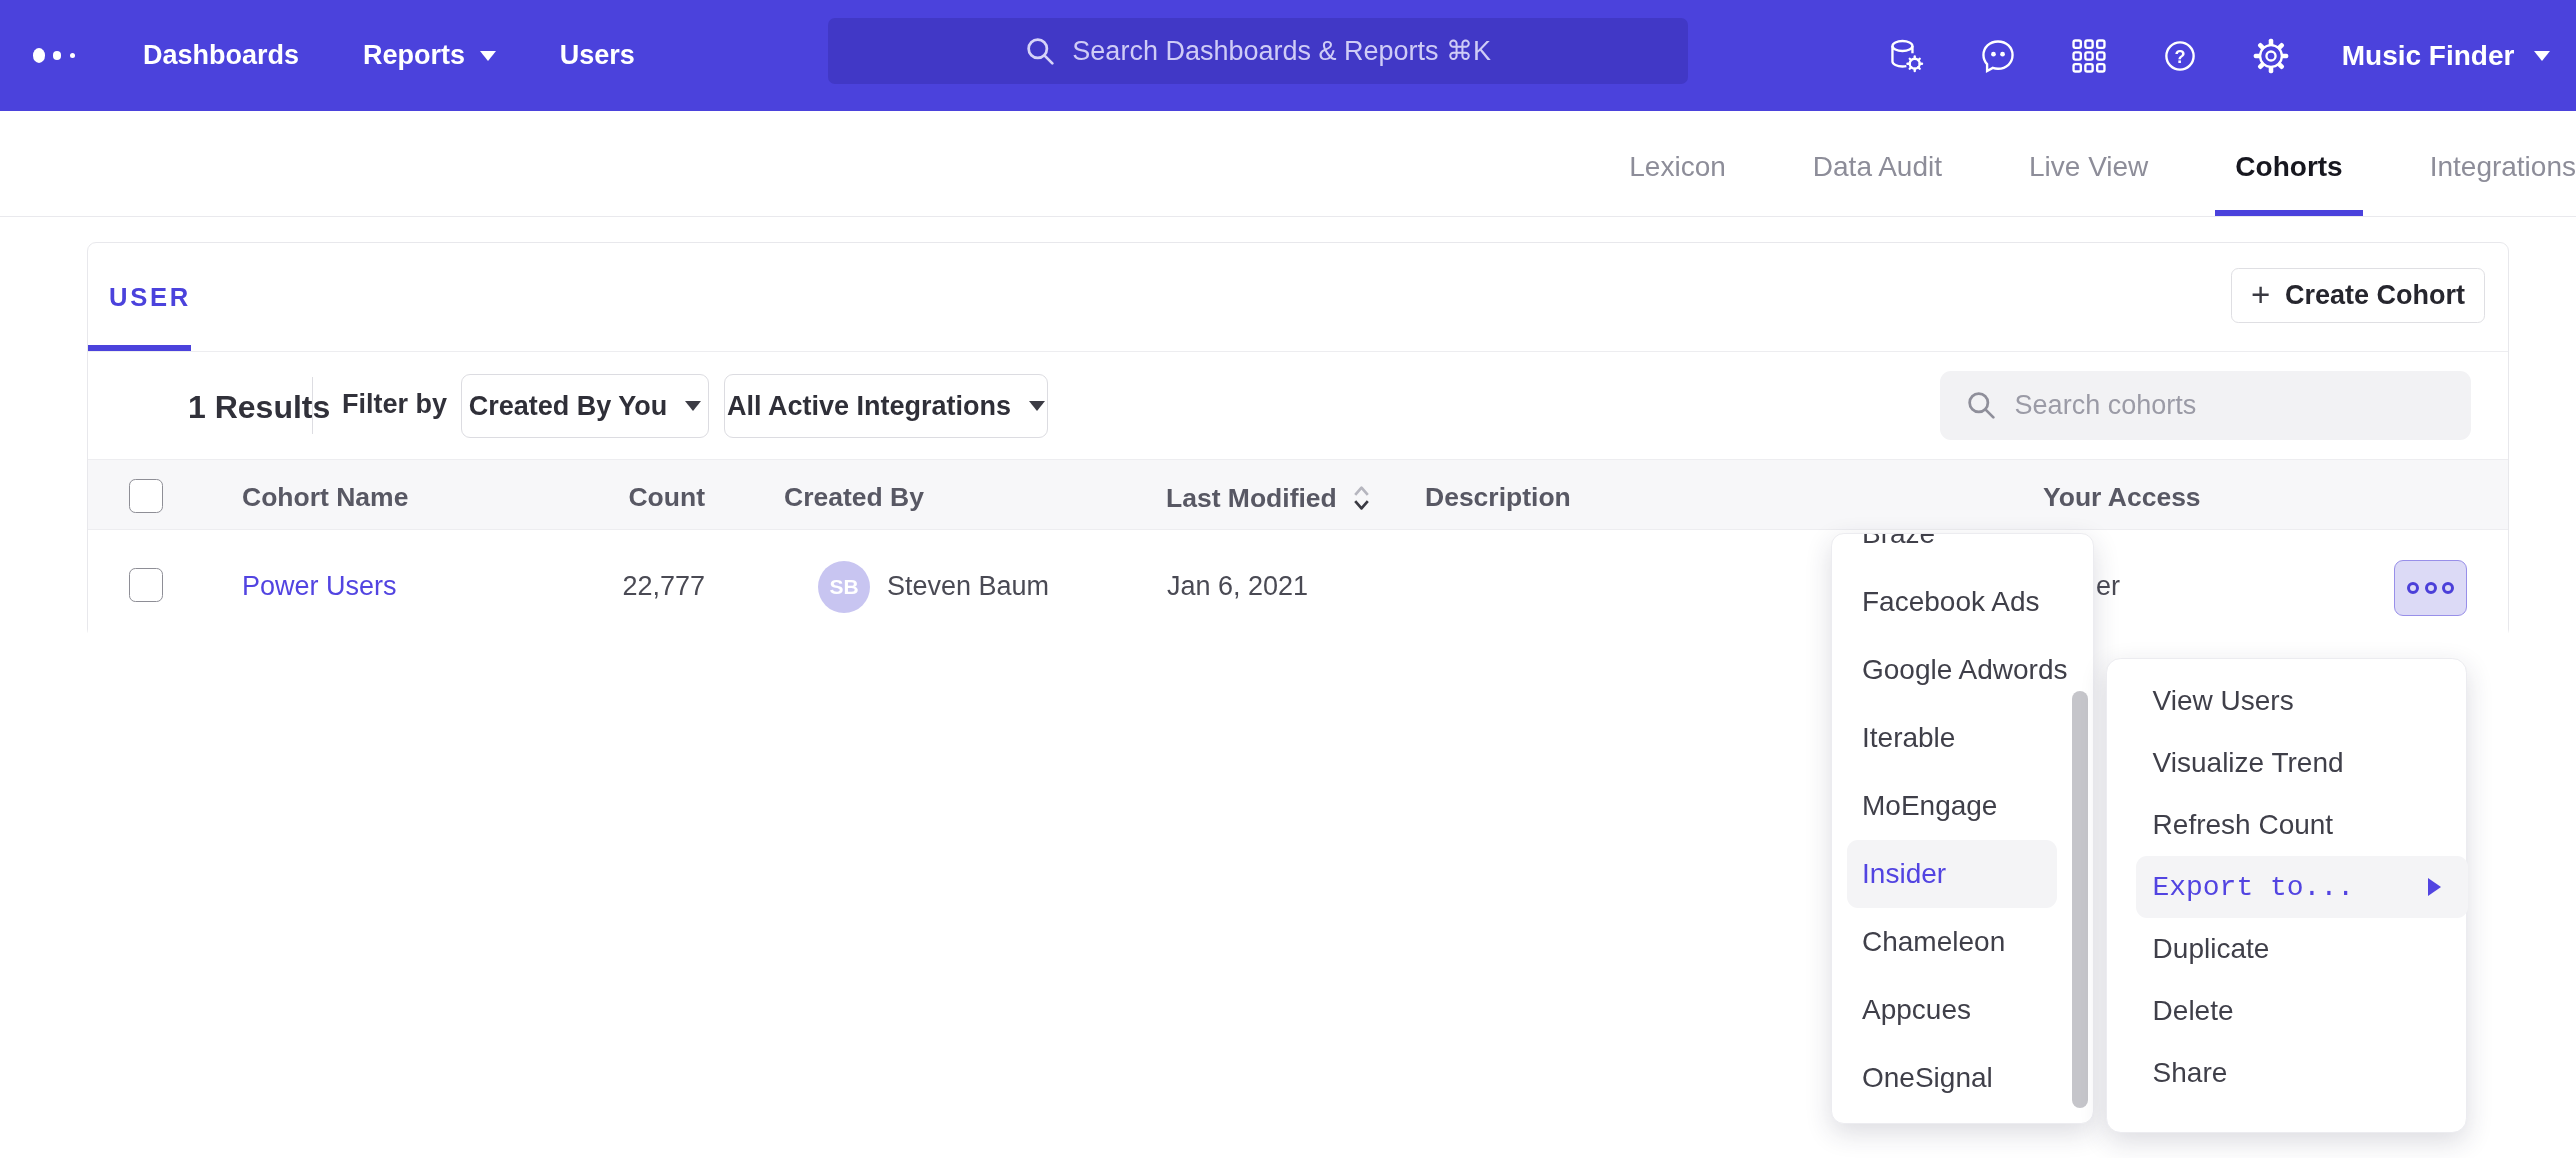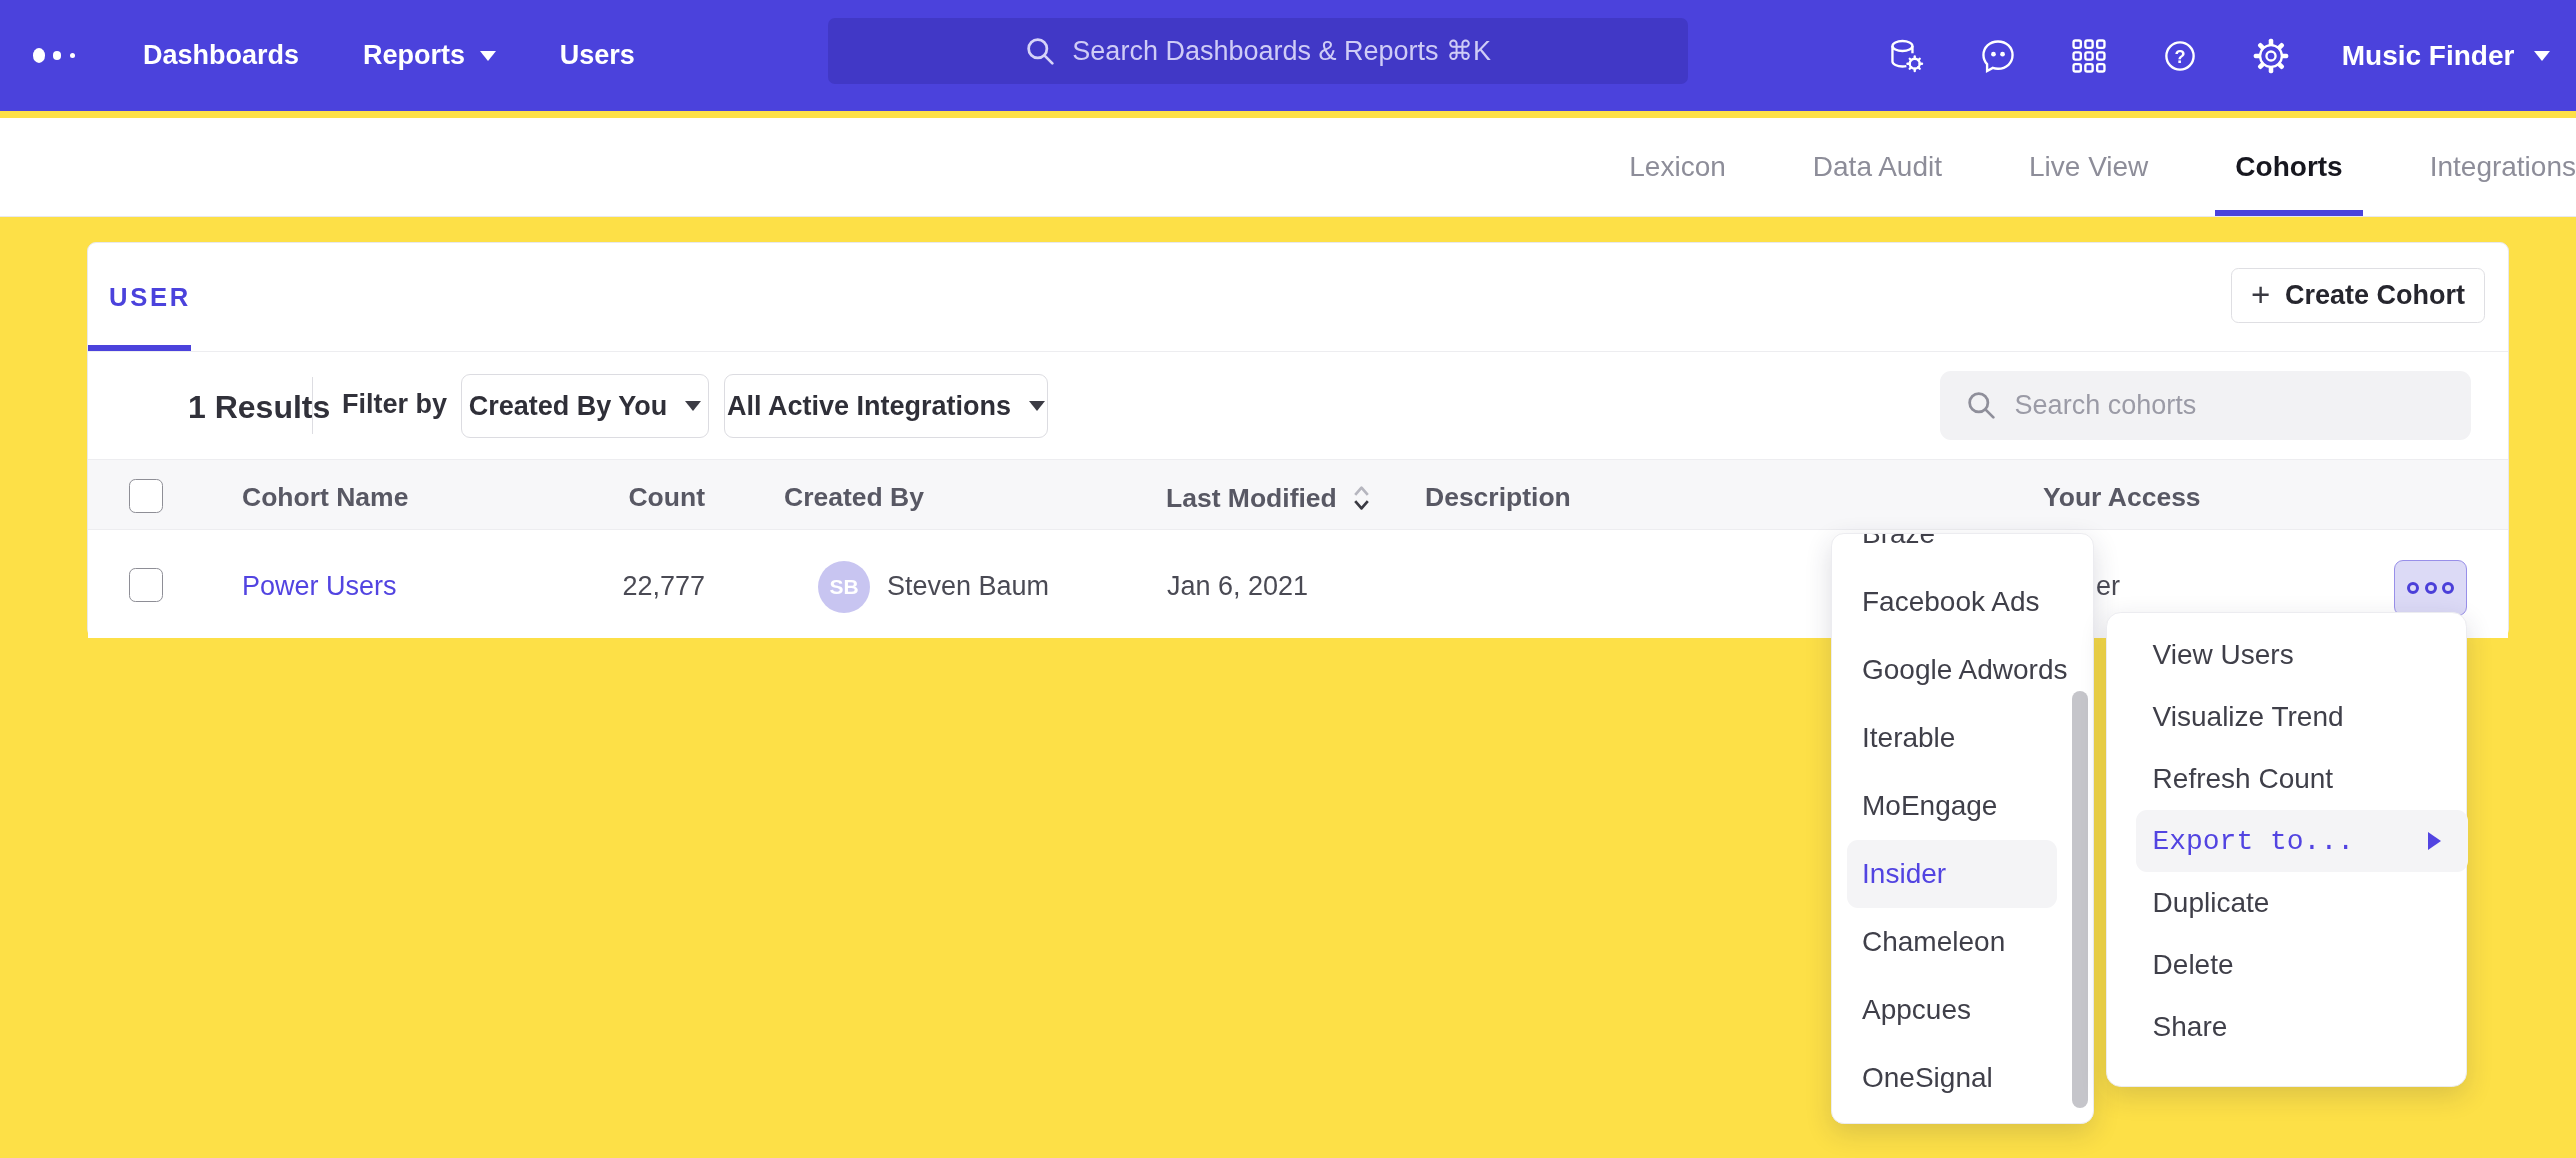--- a/index.html
+++ b/index.html
@@ -1,17 +1,17 @@
 <!DOCTYPE html>
 <html style="font-size:14.6px"><head>
 <meta charset="utf-8">
 <style>
   * { margin:0; padding:0; box-sizing:border-box; }
   body { font-family:"Liberation Sans", sans-serif; background:#e9e9ec; }
-  #screen { position:relative; width:2576px; height:1158px; background:#fde047; overflow:hidden; }
+  #screen { position:relative; width:2576px; height:1158px; background:#ffffff; overflow:hidden; }
 
   
   .topnav { position:absolute; left:0; top:0; width:2576px; height:111px; background:#4b42dc; }
   .brand { position:absolute; left:33px; top:0; height:111px; display:flex; align-items:center; gap:8.2px; }
   .brand .d1{ width:12px; height:14.6px; border-radius:50%; background:#fff; }
   .brand .d2{ width:8.2px; height:8.2px; border-radius:50%; background:#fff; }
   .brand .d3{ width:5.5px; height:5.5px; border-radius:50%; background:#fff; }
   .navlinks { position:absolute; left:143px; top:0; height:111px; display:flex; align-items:center; gap:64px; }
   .navlink { display:flex; align-items:center; gap:14.6px; color:#ffffff; font-size:27px; font-weight:700; cursor:pointer; }
   .caret-w { width:0; height:0; border-left:8.2px solid transparent; border-right:8.2px solid transparent; border-top:10px solid #ffffff; }
@@ -55,21 +55,21 @@
   .dots-btn i { width:12px; height:12px; border:3.2px solid #4b3fd9; border-radius:50%; }
 
   
   .menu { position:absolute; background:#fff; border:0.9px solid #ececf0; box-shadow:0 9px 27px rgba(35,35,70,0.16); }
   .export-menu { left:1831px; top:533px; width:263px; height:591px; border-radius:12.8px; overflow:hidden; z-index:5; }
   .export-list { margin-top:-34px; }
   .mi { height:68px; display:flex; align-items:center; padding-left:30px; font-size:28px; color:#3f3f49; cursor:pointer; white-space:nowrap; }
   .mi.active-sub { margin-left:14.6px; width:210px; padding-left:15.5px; background:#f4f4f6; border-radius:11px; color:#5244e1; }
   .scroll-thumb { position:absolute; right:4.6px; top:157px; width:16.4px; height:417px; background:#c5c5ca; border-radius:8.2px; cursor:grab; }
 
-  .context-menu { left:2106px; top:612px; width:361px; height:475px; border-radius:14.6px; padding-top:11px; z-index:6;padding-left:20px; }
+  .context-menu { left:2106px; top:658px; width:361px; height:475px; border-radius:14.6px; padding-top:11px; z-index:6;padding-left:20px; }
   .cmi { height:62px; display:flex; align-items:center; padding-left:25.6px; font-size:28px; color:#3f3f49; cursor:pointer; white-space:nowrap; }
   .cmi.active-item { margin-left:9px; width:332px; padding-left:16.4px; background:#f4f4f6; border-radius:11px; color:#5244e1; position:relative;font-family:Liberation Mono, monospace; }
   .subarrow { position:absolute; right:27px; top:50%; transform:translateY(-50%); width:0; height:0; border-top:9px solid transparent; border-bottom:9px solid transparent; border-left:13.7px solid #5244e1; }
 
   .partial-access { position:absolute; left:2008px; top:40px; color:#4a4a54; z-index:1; }
   svg { display:block; }
 </style>
 </head>
 <body>
 

